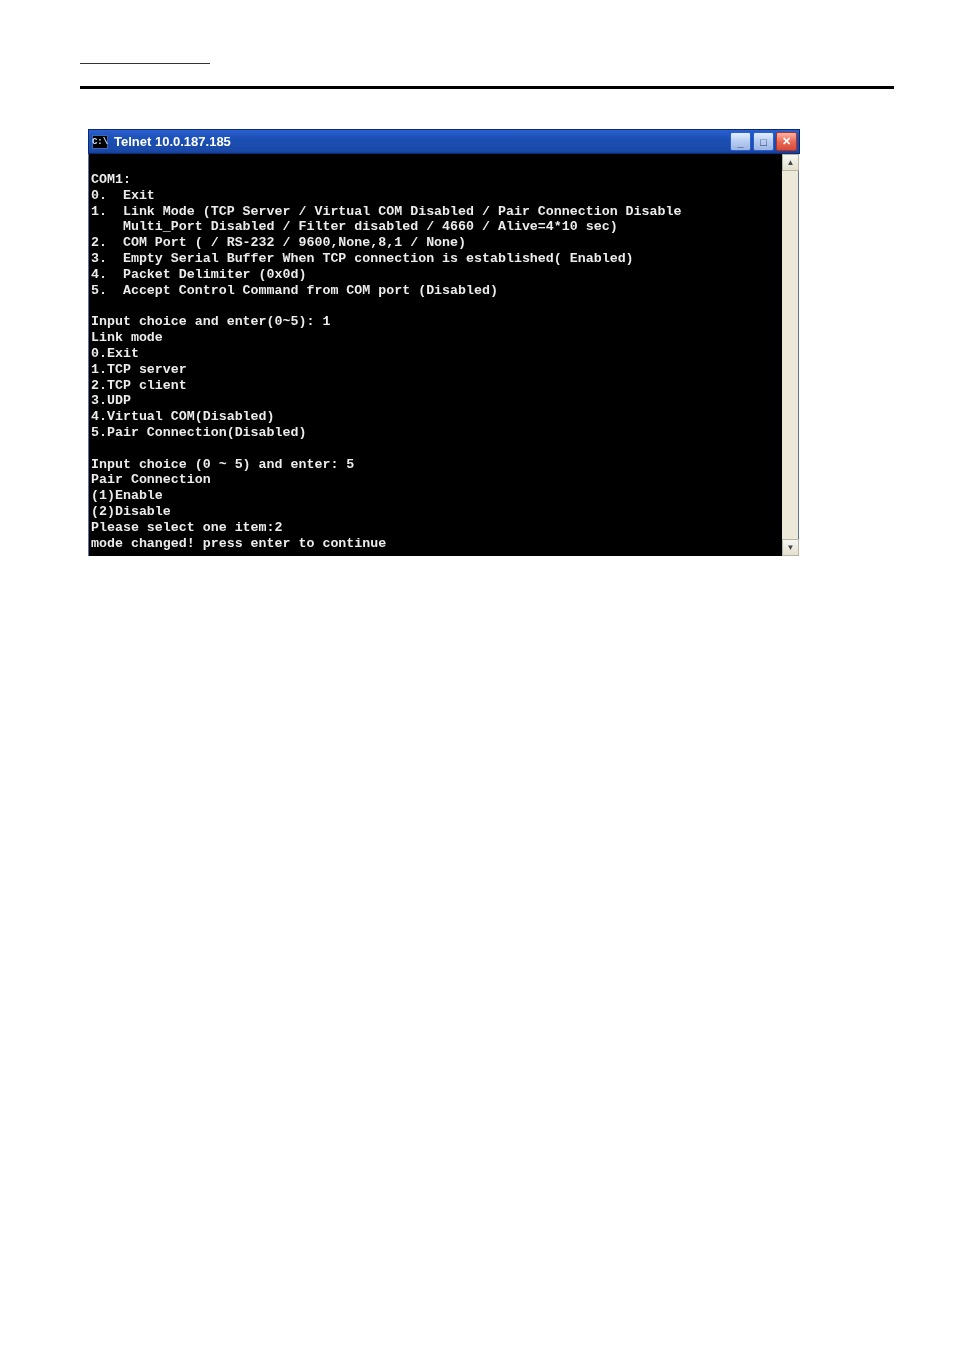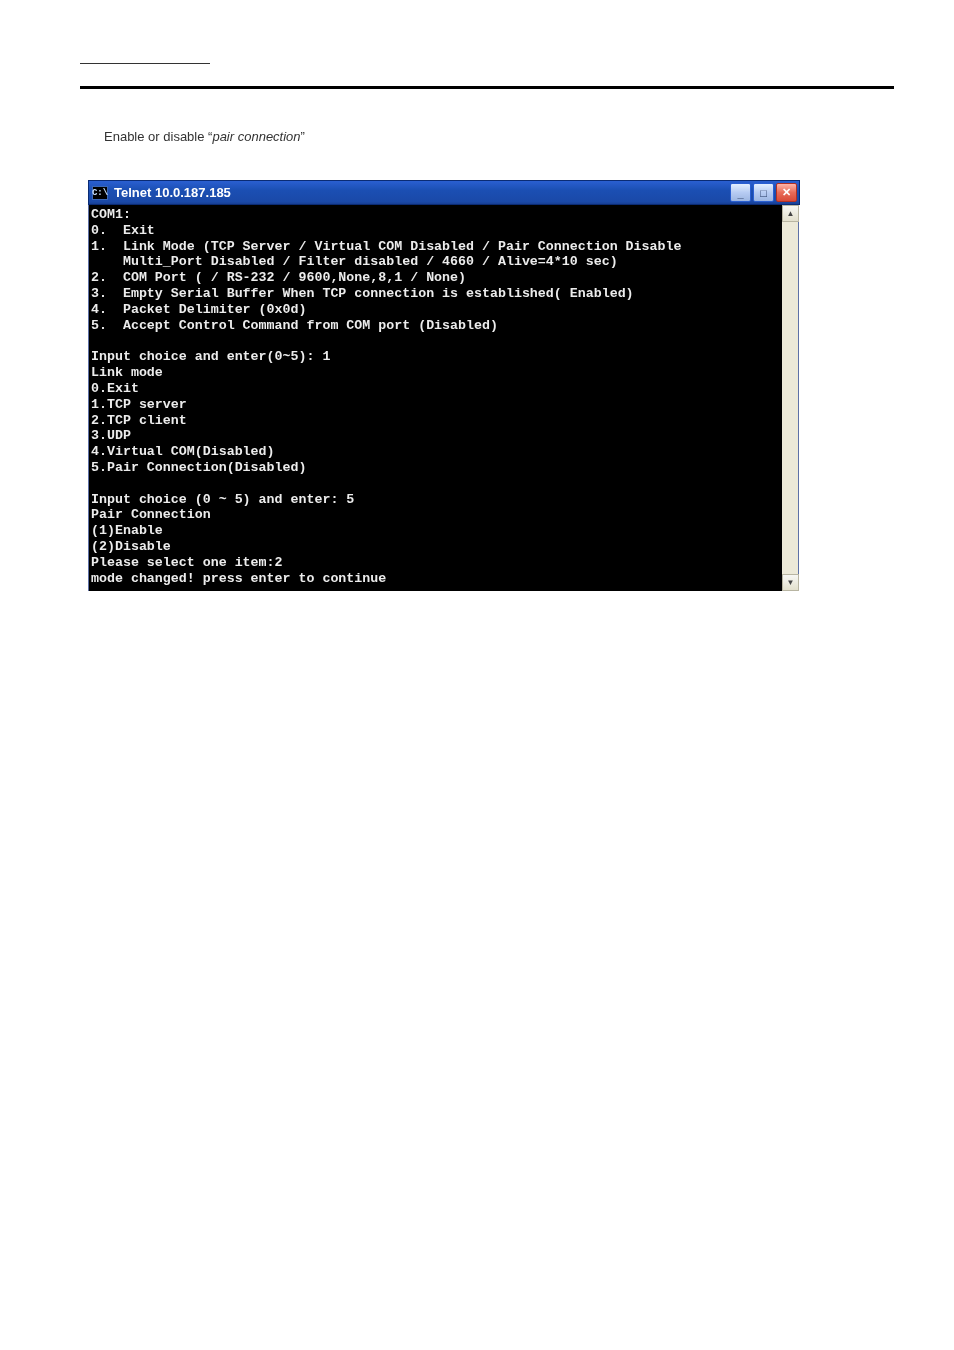--- a/index.html
+++ b/index.html
@@ -46,21 +46,21 @@
   .winbtn.close {
     background: linear-gradient(180deg, #ffb4a8, #e86b58 50%, #d94a38);
     color: #fff; border-color: #b03024;
   }
   .console-wrap { display: flex; }
   .console {
     background: #000; color: #ececec; border-left: 1px solid #5e71a6;
     width: 694px;
     font-family: "Lucida Console","Courier New",monospace;
     font-size: 13.3px; font-weight: bold; line-height: 1.19;
-    padding: 2px 0 4px 2px; white-space: pre; overflow: hidden;
+    padding: 18px 0 4px 2px; white-space: pre; overflow: hidden;
   }
   .scrollbar {
     width: 17px;
     background: #ece9d8;
     border-right: 1px solid #5e71a6;
     display: flex; flex-direction: column;
   }
   .sbtn {
     width: 17px; height: 17px;
     background: linear-gradient(180deg,#f7f7f3,#e3e0cd);
@@ -69,23 +69,20 @@
     font-size: 8px; color: #444;
   }
   .strack { flex: 1; background: #ece9d8; position: relative; }
 </style>
 </head>
 <body>
 
 <div class="page">
   <div class="header-underline"></div>
   <hr class="hr">
-  <p class="instruction">
-    <span>E</span><span>nable or disable “</span><i>pair connection</i><span>”</span>
-  </p>
 
   <div class="window">
     <div class="titlebar">
       <div class="title-left">
         <div class="title-icon">C:\</div>
         <div class="title-text">Telnet 10.0.187.185</div>
       </div>
       <div class="win-controls">
         <div class="winbtn">_</div>
         <div class="winbtn">□</div>

